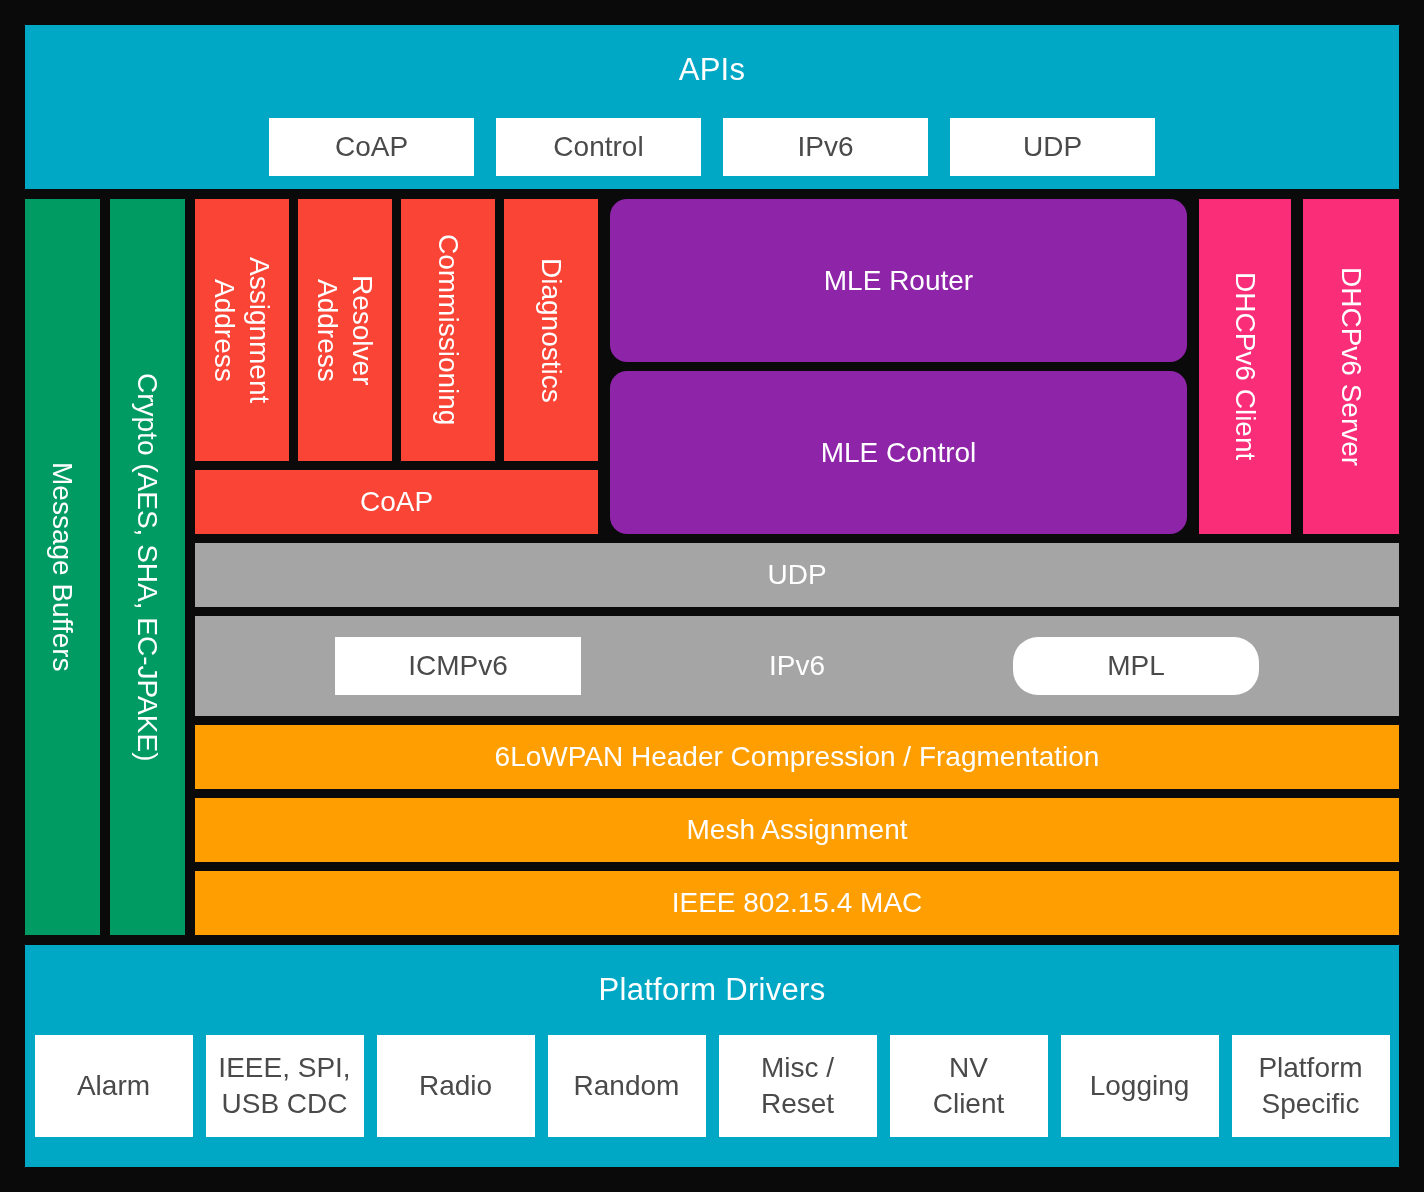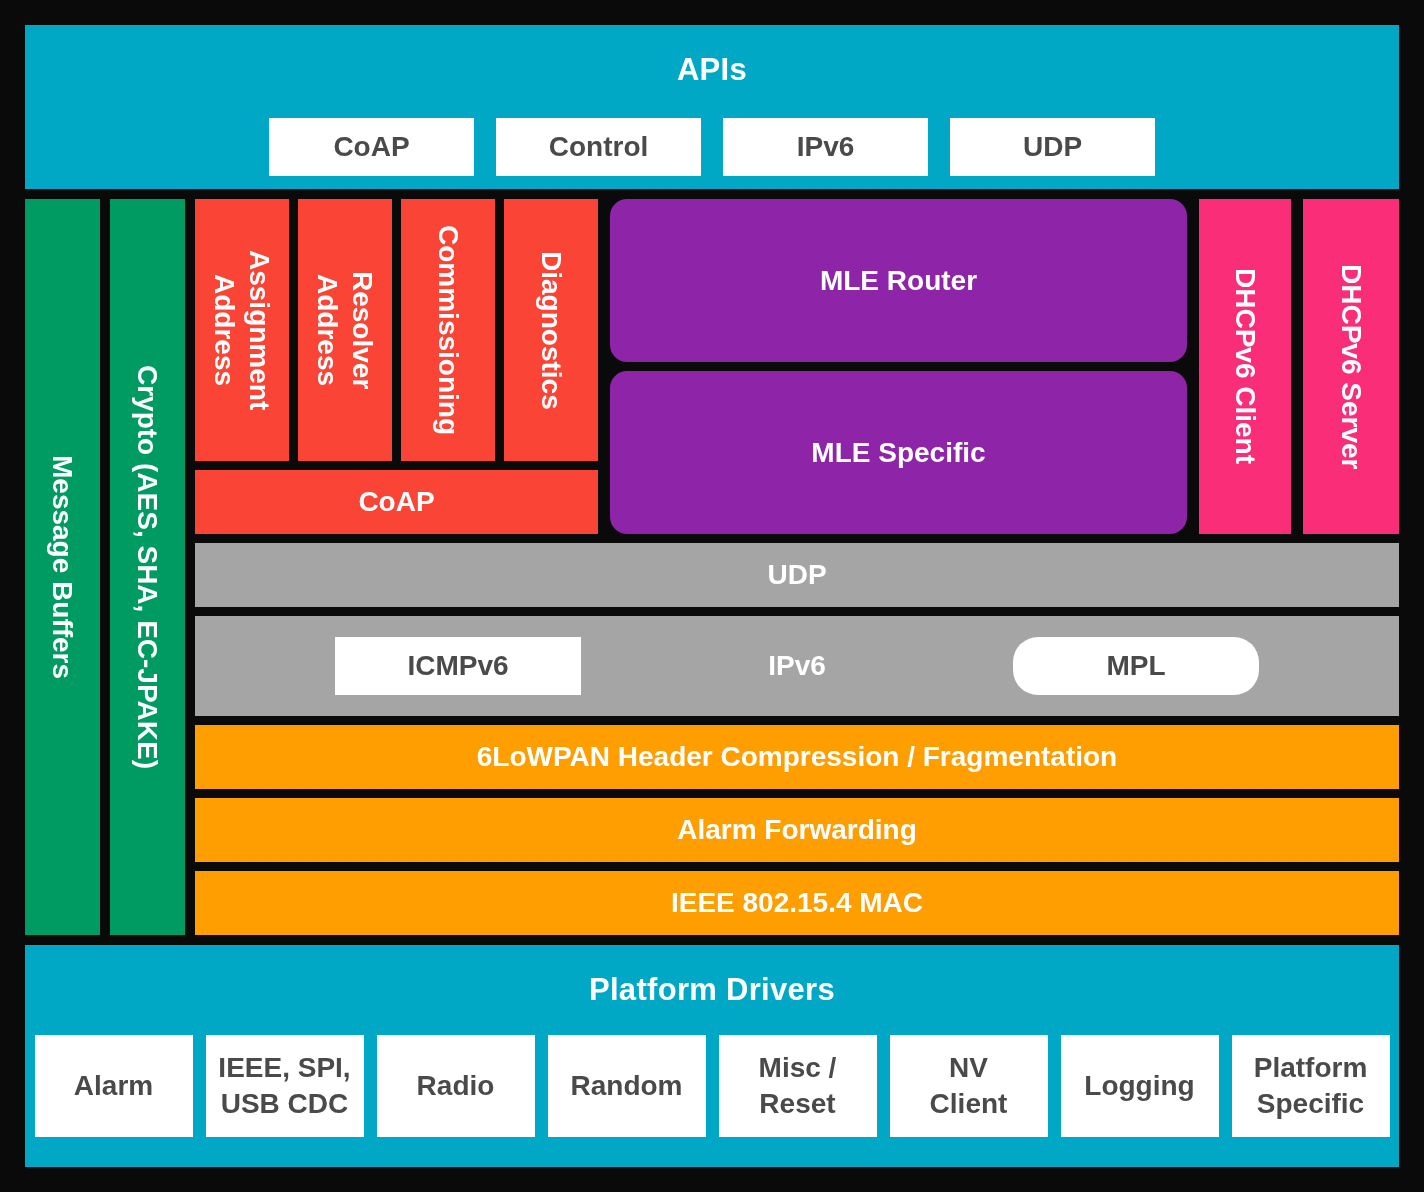--- a/index.html
+++ b/index.html
@@ -6,21 +6,21 @@
   html, body { background: #0a0a0a; }
   body {
     font-family: "Liberation Sans", sans-serif;
     width: 1424px; height: 1192px;
     overflow: hidden;
   }
   .root {
     width: 1424px; height: 1192px;
     background: var(--background, #0a0a0a);
     padding: 25px;
-    display: flex; flex-direction: column; gap: 10px; font-weight: bold;
+    display: flex; flex-direction: column; gap: 10px;
   }
   
   .banner {
     background: var(--cyan, #00A8C6);
     display: flex; flex-direction: column; align-items: center;
     flex: 0 0 auto;
   }
   .banner.apis { height: 164px; }
   .banner.platform { height: 222px; }
   .banner-title {
@@ -133,21 +133,21 @@
             </div>
             <div class="vbox">
               <span class="vlabel">Diagnostics</span>
             </div>
           </div>
           <div class="bar coap-bar">CoAP</div>
         </div>
 
         <div class="purple-group">
           <div class="bar">MLE Router</div>
-          <div class="bar">MLE Specific</div>
+          <div class="bar">MLE Control</div>
         </div>
 
         <div class="vbox pink dhcp-client">
           <span class="vlabel">DHCPv6 Client</span>
         </div>
 
         <div class="vbox pink dhcp-server">
           <span class="vlabel">DHCPv6 Server</span>
         </div>
 
@@ -155,21 +155,21 @@
 
       <div class="bar udp-bar">UDP</div>
 
       <div class="ipv6-bar">
         <div class="chip icmp">ICMPv6</div>
         <span>IPv6</span>
         <div class="chip mpl">MPL</div>
       </div>
 
       <div class="bar orange">6LoWPAN Header Compression / Fragmentation</div>
-      <div class="bar orange">Alarm Forwarding</div>
+      <div class="bar orange">Mesh Assignment</div>
       <div class="bar orange">IEEE 802.15.4 MAC</div>
 
     </div>
   </section>
 
   <footer class="banner platform">
     <div class="banner-title">Platform Drivers</div>
     <div class="chip-row">
       <div class="chip">Alarm</div>
       <div class="chip">IEEE, SPI,

